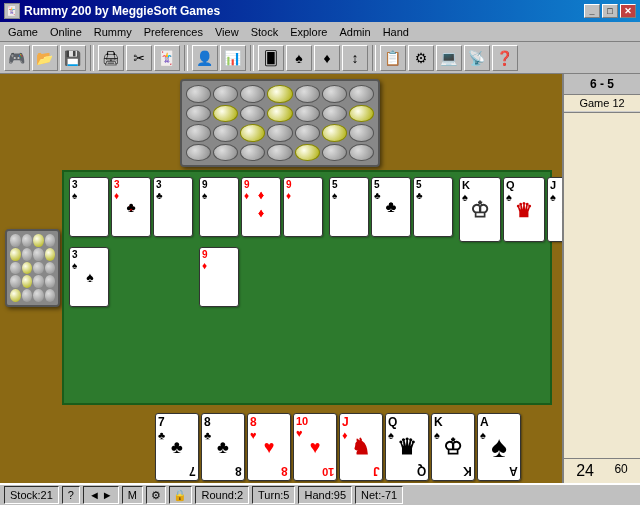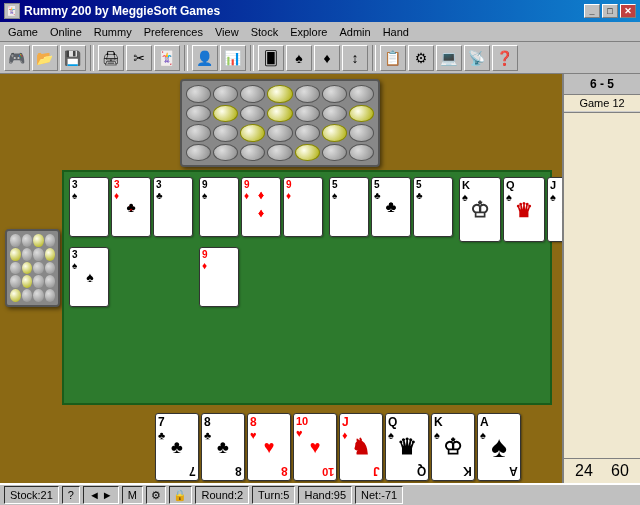--- a/index.html
+++ b/index.html
@@ -391,21 +391,21 @@
 
   </div>
 
   <div id="score-panel" style="width:78px; height:409px; background:#f0e8d0; border-left:2px solid #808080; display:flex; flex-direction:column;">
     <div style="background:#c0c0c0; text-align:center; padding:3px 2px; border-bottom:1px solid #808080; font-weight:bold; font-size:12px;">6 - 5</div>
     <div style="text-align:center; padding:2px; font-size:11px; border-bottom:1px solid #ccc;">Game 12</div>
     <div style="height:1px; background:#808080;"></div>
     <div style="flex:1;"></div>
     <div style="display:flex; justify-content:space-around; padding:3px 2px; border-top:1px solid #808080;">
       <span style="font-size:16px;">24</span>
-      <span style="font-size:16px;text-align:right;">60</span>
+      <span style="font-size:12px;text-align:right;">60</span>
     </div>
   </div>
 
 </div>
 
 <div id="status-bar" style="background:#c0c0c0; height:22px; display:flex; align-items:center; border-top:2px solid #fff; padding:0 4px; gap:3px; font-size:11px;">
   <div class="status-cell" style="border:1px inset; border-color:#808080 #fff #fff #808080; padding:1px 5px; background:#c0c0c0; height:18px; display:flex; align-items:center;">Stock:21</div>
   <div class="status-cell" style="border:1px inset; border-color:#808080 #fff #fff #808080; padding:1px 5px; background:#c0c0c0; height:18px; display:flex; align-items:center; cursor:pointer;">?</div>
   <div class="status-cell" style="border:1px inset; border-color:#808080 #fff #fff #808080; padding:1px 5px; background:#c0c0c0; height:18px; display:flex; align-items:center; gap:2px; cursor:pointer;">
     <span>◄</span>

